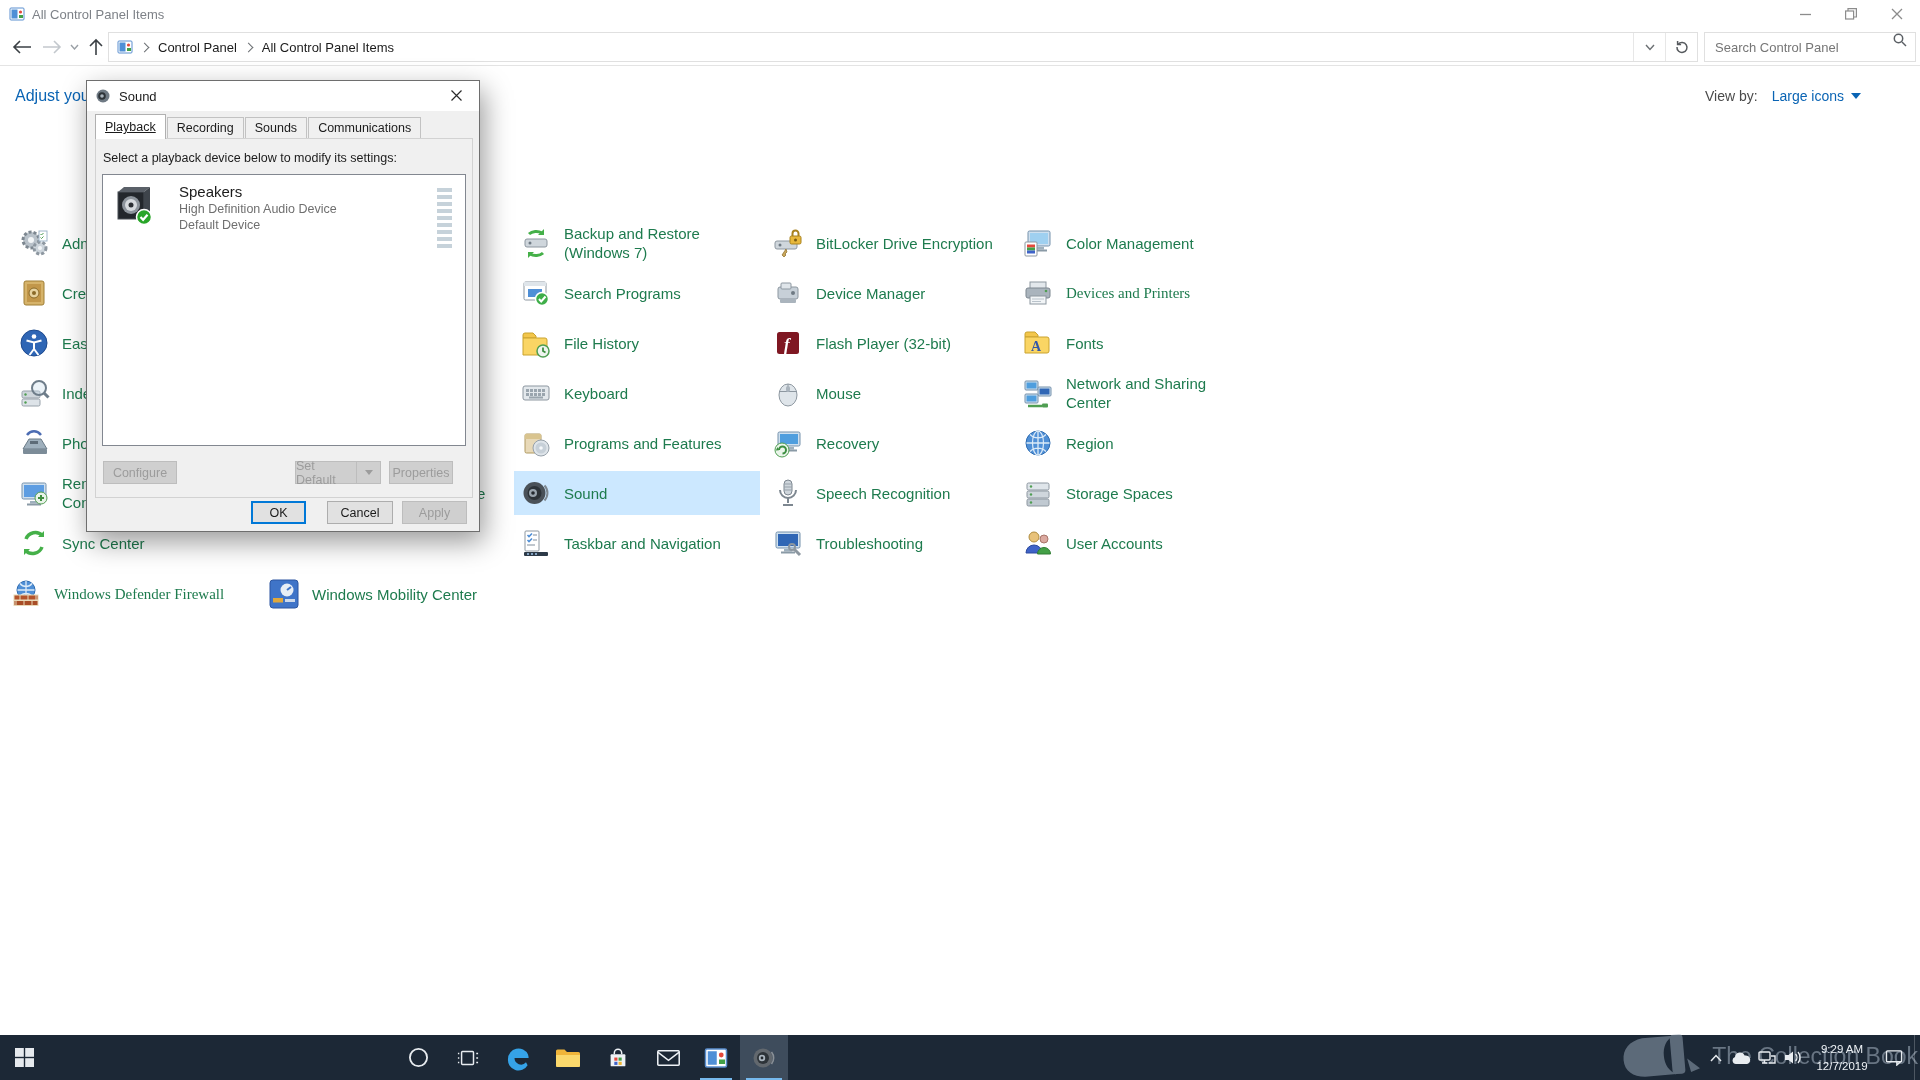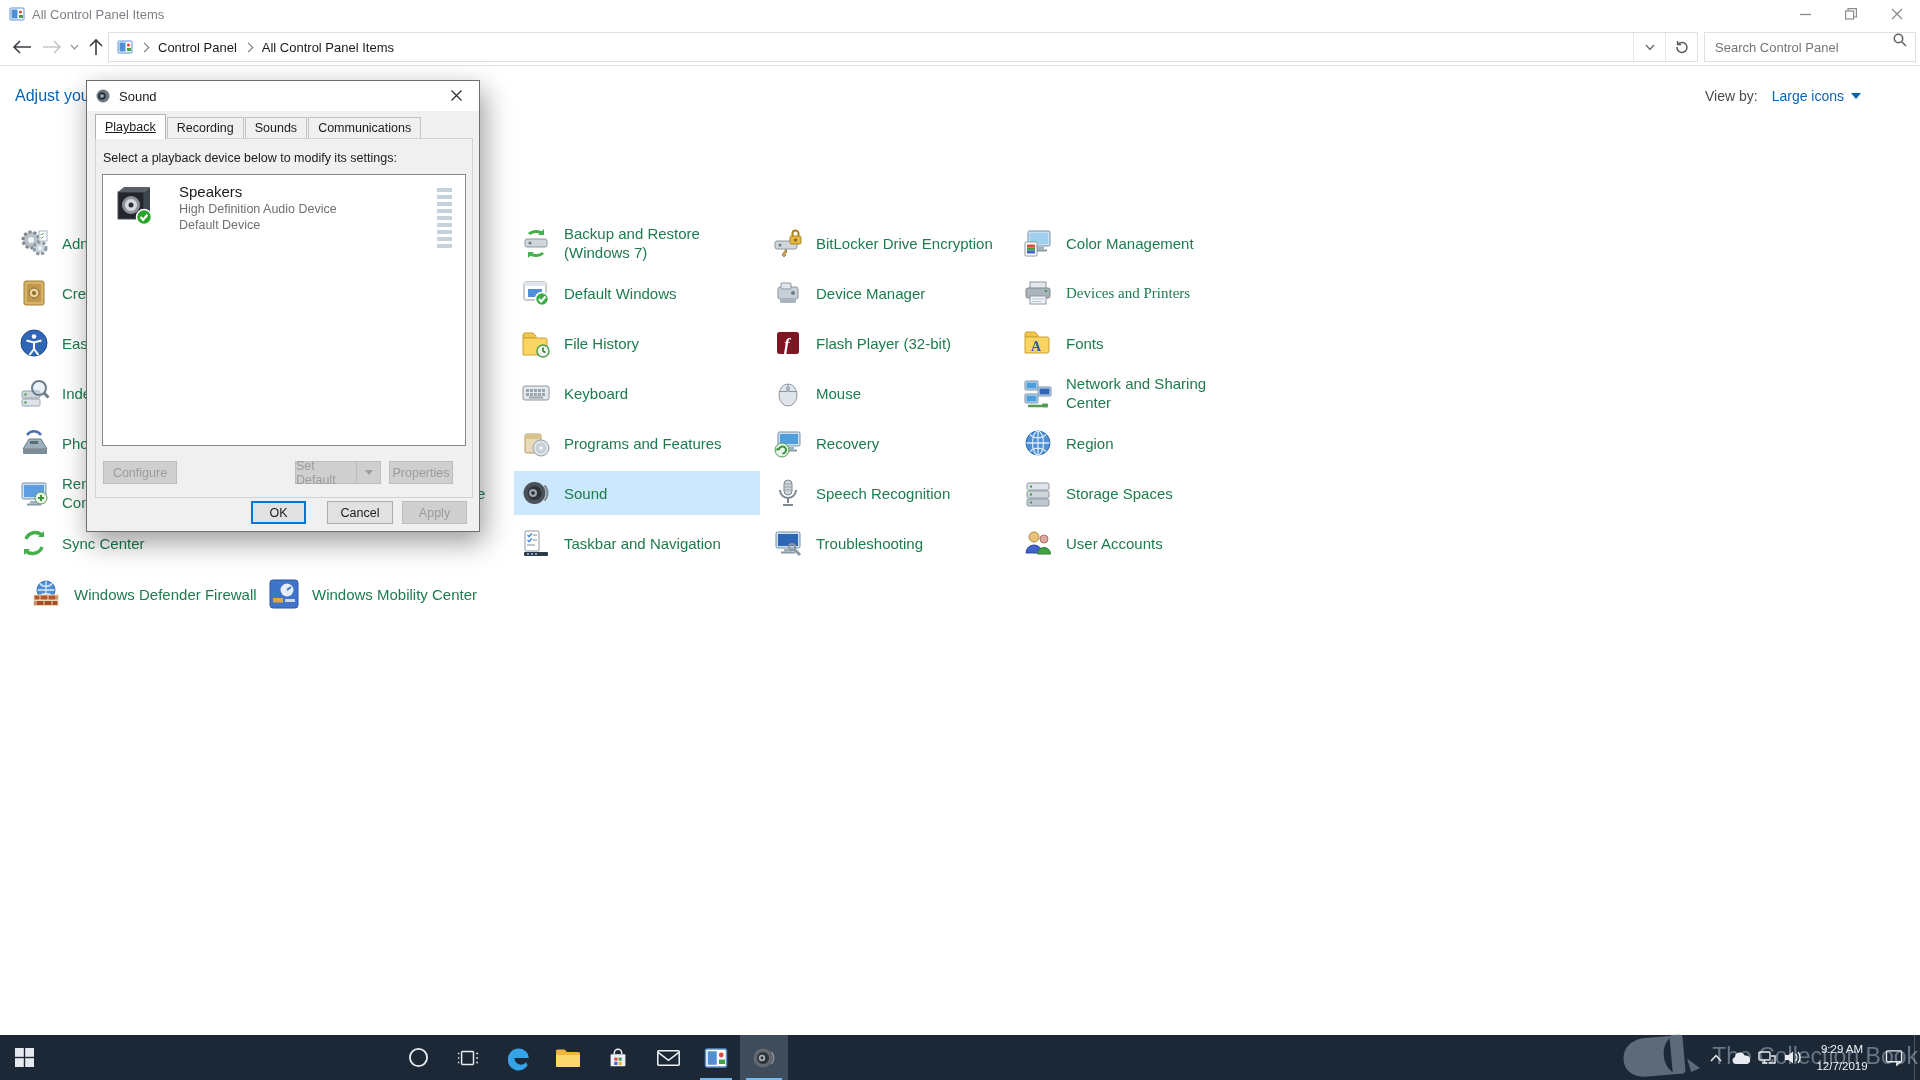--- a/index.html
+++ b/index.html
@@ -262,21 +262,21 @@
         <span class="cp-ico">
           <svg viewBox="0 0 32 32" width="100%" height="100%">
             <path d="M8 12a10 10 0 0 1 16.5-3.5" stroke="#45b049" stroke-width="3.5" fill="none"></path>
             <path d="M26 4v6h-6z" fill="#45b049"></path>
             <path d="M24 20a10 10 0 0 1-16.5 3.5" stroke="#45b049" stroke-width="3.5" fill="none"></path>
             <path d="M6 28v-6h6z" fill="#45b049"></path>
           </svg>
         </span>
         <span class="cp-label">Sync Center</span>
       </div>
-      <div class="cp-item" style="left: 24px; top: 505px;">
+      <div class="cp-item" style="left: 4px; top: 505px; font-family: Liberation Serif, serif;">
         <span class="cp-ico">
           <svg viewBox="0 0 32 32" width="100%" height="100%">
             <circle cx="16" cy="12" r="9" fill="#4f8fd6" stroke="#2d6bb0"></circle>
             <path d="M16 3v18M7.5 12h17M10 5.5c3 4 9 4 12 0M10 18.5c3-4 9-4 12 0" stroke="#dcebf8" stroke-width="1.3" fill="none"></path>
             <rect x="4" y="17" width="24" height="5" fill="#b3542c" stroke="#e8d9b8"></rect>
             <rect x="4" y="22.5" width="24" height="5" fill="#a84d26" stroke="#e8d9b8"></rect>
             <path d="M10 17v5M18 17v5M26 17v5M6 22.5v5M14 22.5v5M22 22.5v5" stroke="#e8d9b8"></path>
           </svg>
         </span>
         <span class="cp-label">Windows Defender Firewall</span>
@@ -318,21 +318,21 @@
       <div class="cp-item" style="left: 514px; top: 204px;">
         <span class="cp-ico">
           <svg viewBox="0 0 32 32" width="100%" height="100%">
             <rect x="4" y="5" width="22" height="18" rx="1.5" fill="#fff" stroke="#8d97a0"></rect>
             <rect x="4" y="5" width="22" height="4" fill="#dfe5ea"></rect>
             <rect x="8" y="12" width="14" height="8" fill="#4f8fd6"></rect>
             <circle cx="22" cy="22" r="6.5" fill="#3fae49" stroke="#fff" stroke-width="1.5"></circle>
             <path d="M19 22l2.2 2.5 4.3-5" stroke="#fff" stroke-width="2" fill="none"></path>
           </svg>
         </span>
-        <span class="cp-label">Default Windows</span>
+        <span class="cp-label">Search Programs</span>
       </div>
       <div class="cp-item" style="left: 514px; top: 254px;">
         <span class="cp-ico">
           <svg viewBox="0 0 32 32" width="100%" height="100%">
             <path d="M3 8a2 2 0 0 1 2-2h8l3 3v2H3z" fill="#f3c64b" stroke="#caa32f"></path>
             <path d="M3 11h22a2 2 0 0 1 2 2v13a2 2 0 0 1-2 2H3z" fill="#fad564" stroke="#caa32f"></path>
             <circle cx="23" cy="24" r="6" fill="#eef4ee" stroke="#4f9e52" stroke-width="1.5"></circle>
             <path d="M23 20.5V24l2.5 1.5" stroke="#3c8f40" stroke-width="1.8" fill="none"></path>
           </svg>
         </span>

